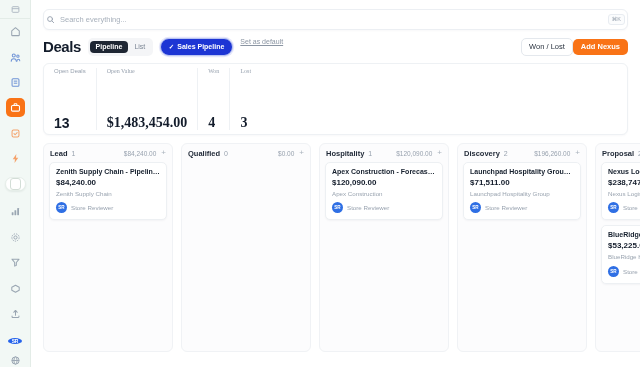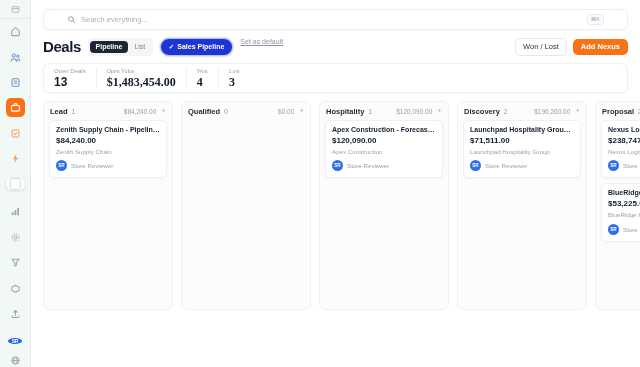--- a/index.html
+++ b/index.html
@@ -64,21 +64,21 @@
   }
 
   
   .searchbar {
     margin: 9px 12px 0 12px;
     height: 21px;
     border: 1px solid #eceff3;
     border-radius: 6px;
     background: #fff;
     display: flex; align-items: center;
-    padding: 0 23px;
+    padding: 0 2px;
     box-shadow: 0 1px 2px rgba(20,30,50,.03);
   }
   .searchbar .mag { width: 9px; height: 9px; color: #99a3b0; flex: 0 0 auto; }
   .searchbar .mag svg { width: 9px; height: 9px; display: block; }
   .search-input {
     flex: 1 1 auto; border: 0; outline: 0;
     font-family: "Liberation Sans", sans-serif;
     font-size: 7.5px; color: #2b3440;
     padding-left: 5px; background: transparent;
   }
@@ -113,21 +113,21 @@
     font-size: 7px; font-weight: 600;
     padding: 2.5px 8px; line-height: 1;
     box-shadow: 0 0 0 1.2px rgba(29,53,212,.12);
     white-space: nowrap;
   }
   .chip .tick { font-size: 6.5px; }
   .setdefault {
     font-size: 7px; color: #8b95a3;
     text-decoration: underline; white-space: nowrap;
   }
-  .title-actions { margin-left: auto; display: flex; align-items: center; gap: 6px; padding-left: 40px; }
+  .title-actions { margin-left: auto; display: flex; align-items: center; gap: 0; padding-left: 40px; }
   .btn-ghost {
     font-size: 7.5px; color: #2b3440;
     border: 1px solid #e4e8ed; border-radius: 5px;
     padding: 4px 7px; background: #fff; line-height: 1; white-space: nowrap;
   }
   .btn-primary {
     font-size: 7.5px; color: #fff; font-weight: 600;
     background: #f97316; border-radius: 5px;
     padding: 4.5px 8px; line-height: 1; white-space: nowrap;
   }
@@ -135,21 +135,21 @@
   
   .stats {
     margin: 7px 12px 0 12px;
     border: 1px solid #eef1f4; border-radius: 6px;
     background: #fff; display: flex; align-items: stretch;
     padding: 4px 0; box-shadow: 0 1px 2px rgba(20,30,50,.03);
   }
   .stat { padding: 0 10px; display: flex; flex-direction: column; gap: 2px; justify-content: center; }
   .stat + .stat { border-left: 1px solid #eef1f4; font-family: Liberation Serif, serif; }
   .stat-k { font-size: 6px; color: #98a2af; line-height: 1; white-space: nowrap; }
-  .stat-v { font-size: 12px; color: #131c2b; font-weight: 700; line-height: 1; white-space: nowrap; }
+  .stat-v { font-size: 14px; color: #131c2b; font-weight: 700; line-height: 1; white-space: nowrap; margin-top: 40px; }
 
   
   .board {
     margin: 8px 0 0 12px;
     display: flex; gap: 8px;
     align-items: flex-end; flex: 0 0 auto;
   }
   .col {
     width: 130px; flex: 0 0 130px;
     background: #fcfcfd;

